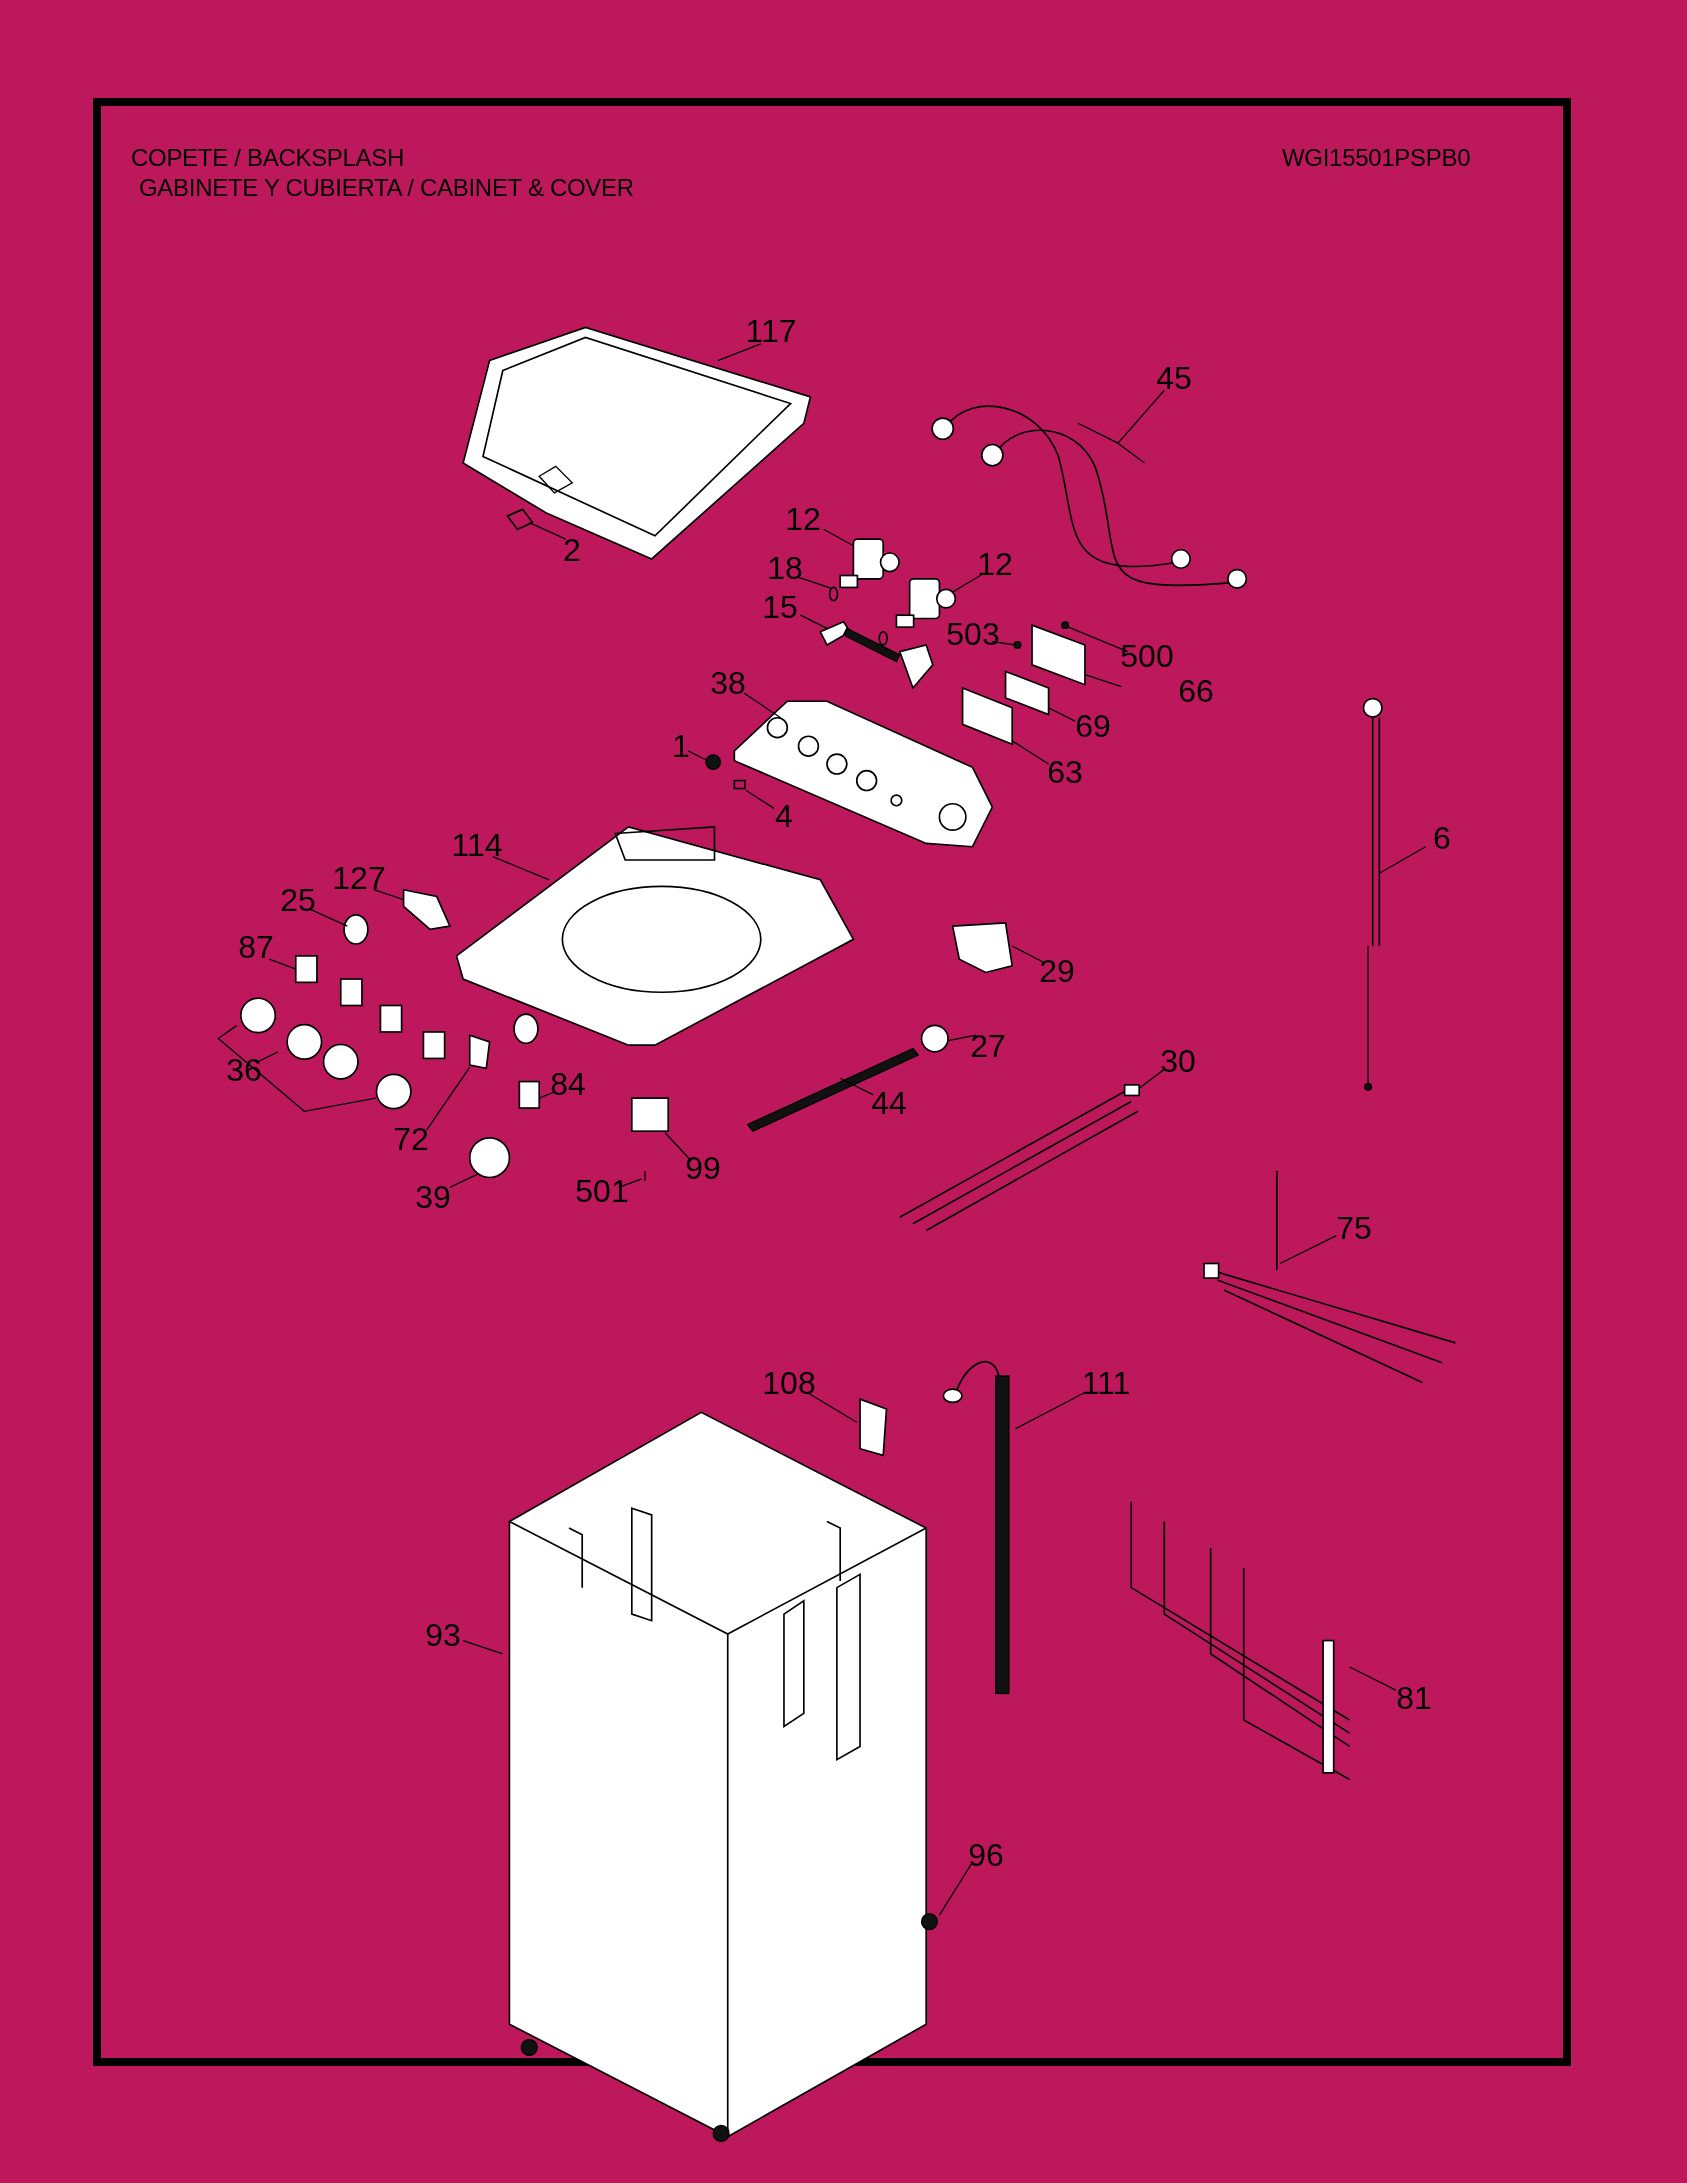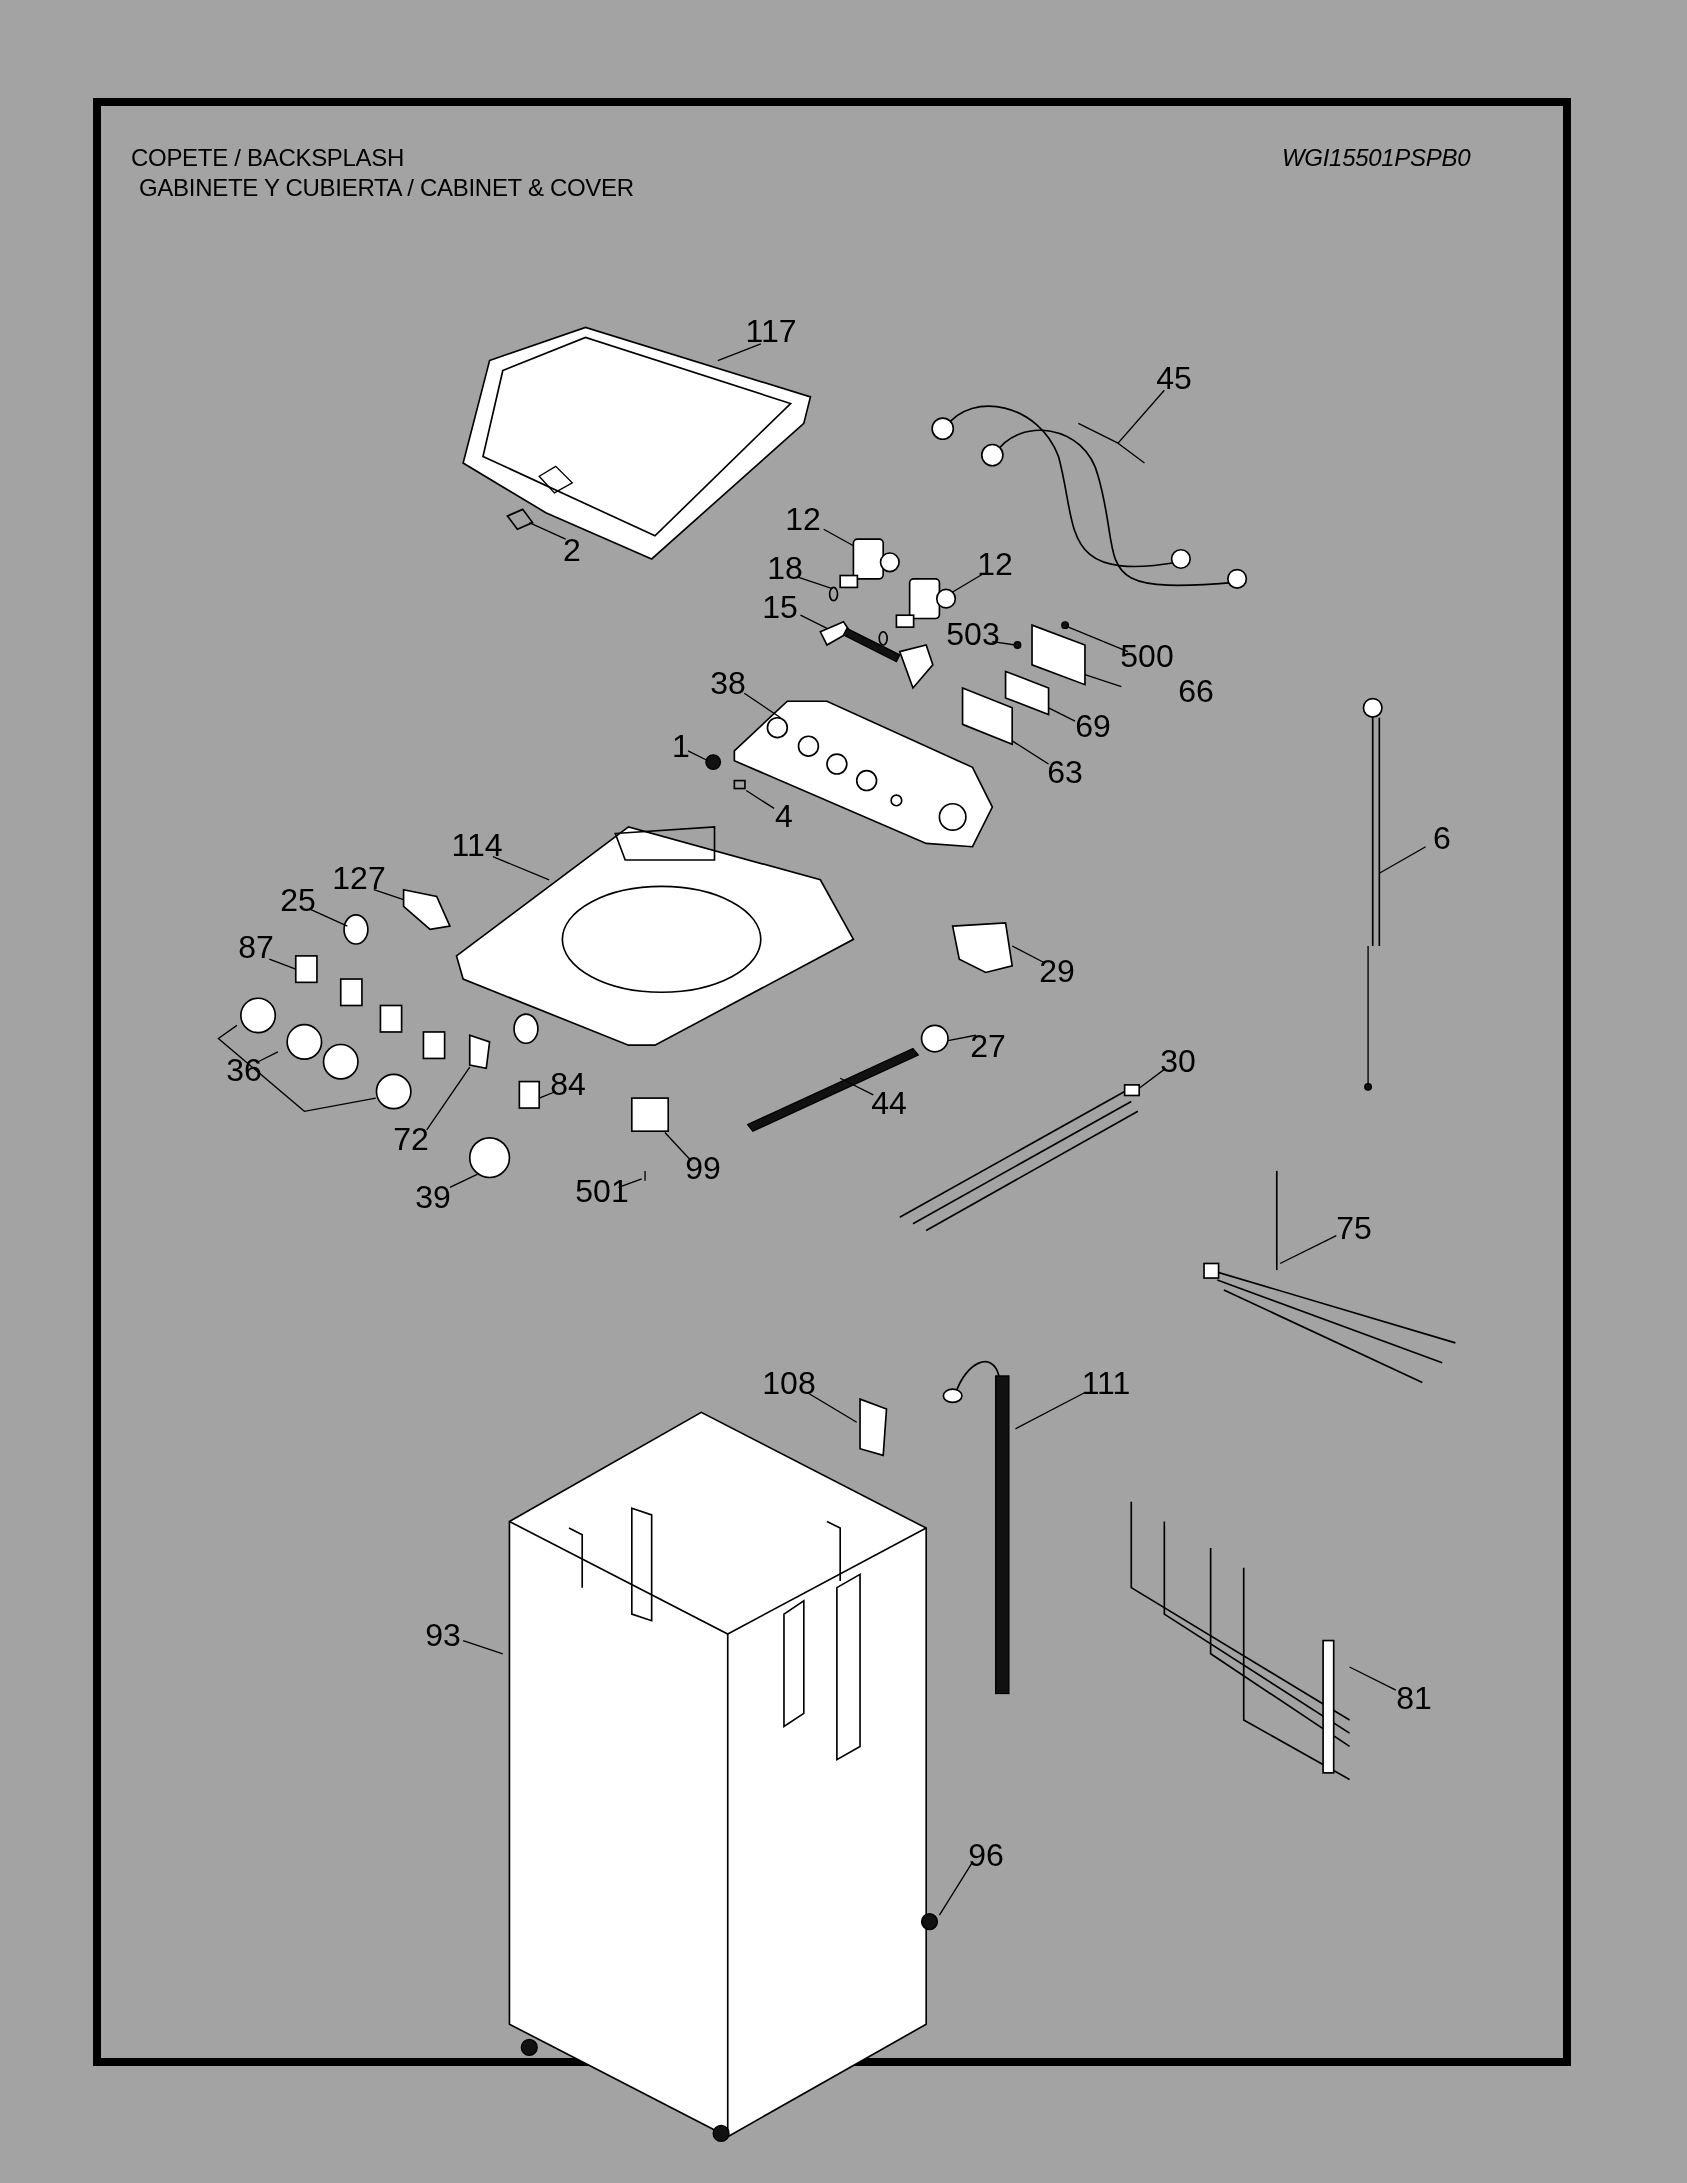--- a/index.html
+++ b/index.html
@@ -1,23 +1,23 @@
 <!DOCTYPE html>
 <html style="font-size:10.6px"><head>
 <meta charset="utf-8">
 <style>
   html, body { margin:0; padding:0; background:#ffffff; }
-  #page { position:relative; width:1687px; height:2183px; background:#a3a3a3; overflow:hidden;
+  #page { position:relative; width:1687px; height:2183px; background:#be185d; overflow:hidden;
           font-family:"Liberation Sans", sans-serif; color:#000; }
   #frame { position:absolute; left:93px; top:98px; width:1462px; height:1952px;
            border:8.6px solid #000; }
   .hdr { position:absolute; font-size:24px; line-height:29px; white-space:nowrap; letter-spacing:-0.3px; }
   #hdr1 { left:131px; top:143px; }
   #hdr2 { left:131px; top:173px;margin-left:8px; }
-  #model { left:1282px; top:143px;font-style:italic; }
+  #model { left:1282px; top:143px; }
   svg#art { position:absolute; left:0; top:0; width:1687px; height:2183px; }
   .lbl { position:absolute; font-size:32px; line-height:26.5px; transform:translate(-50%,-50%); white-space:nowrap; }
   .ln { stroke:#000; stroke-width:2.5; fill:none; }
   .thin { stroke:#000; stroke-width:2; fill:none; }
   .fillw { fill:#fff; stroke:#000; stroke-width:2.5; }
   .dark { fill:#111; stroke:#000; stroke-width:2; }
 </style>
 </head>
 <body>
 

